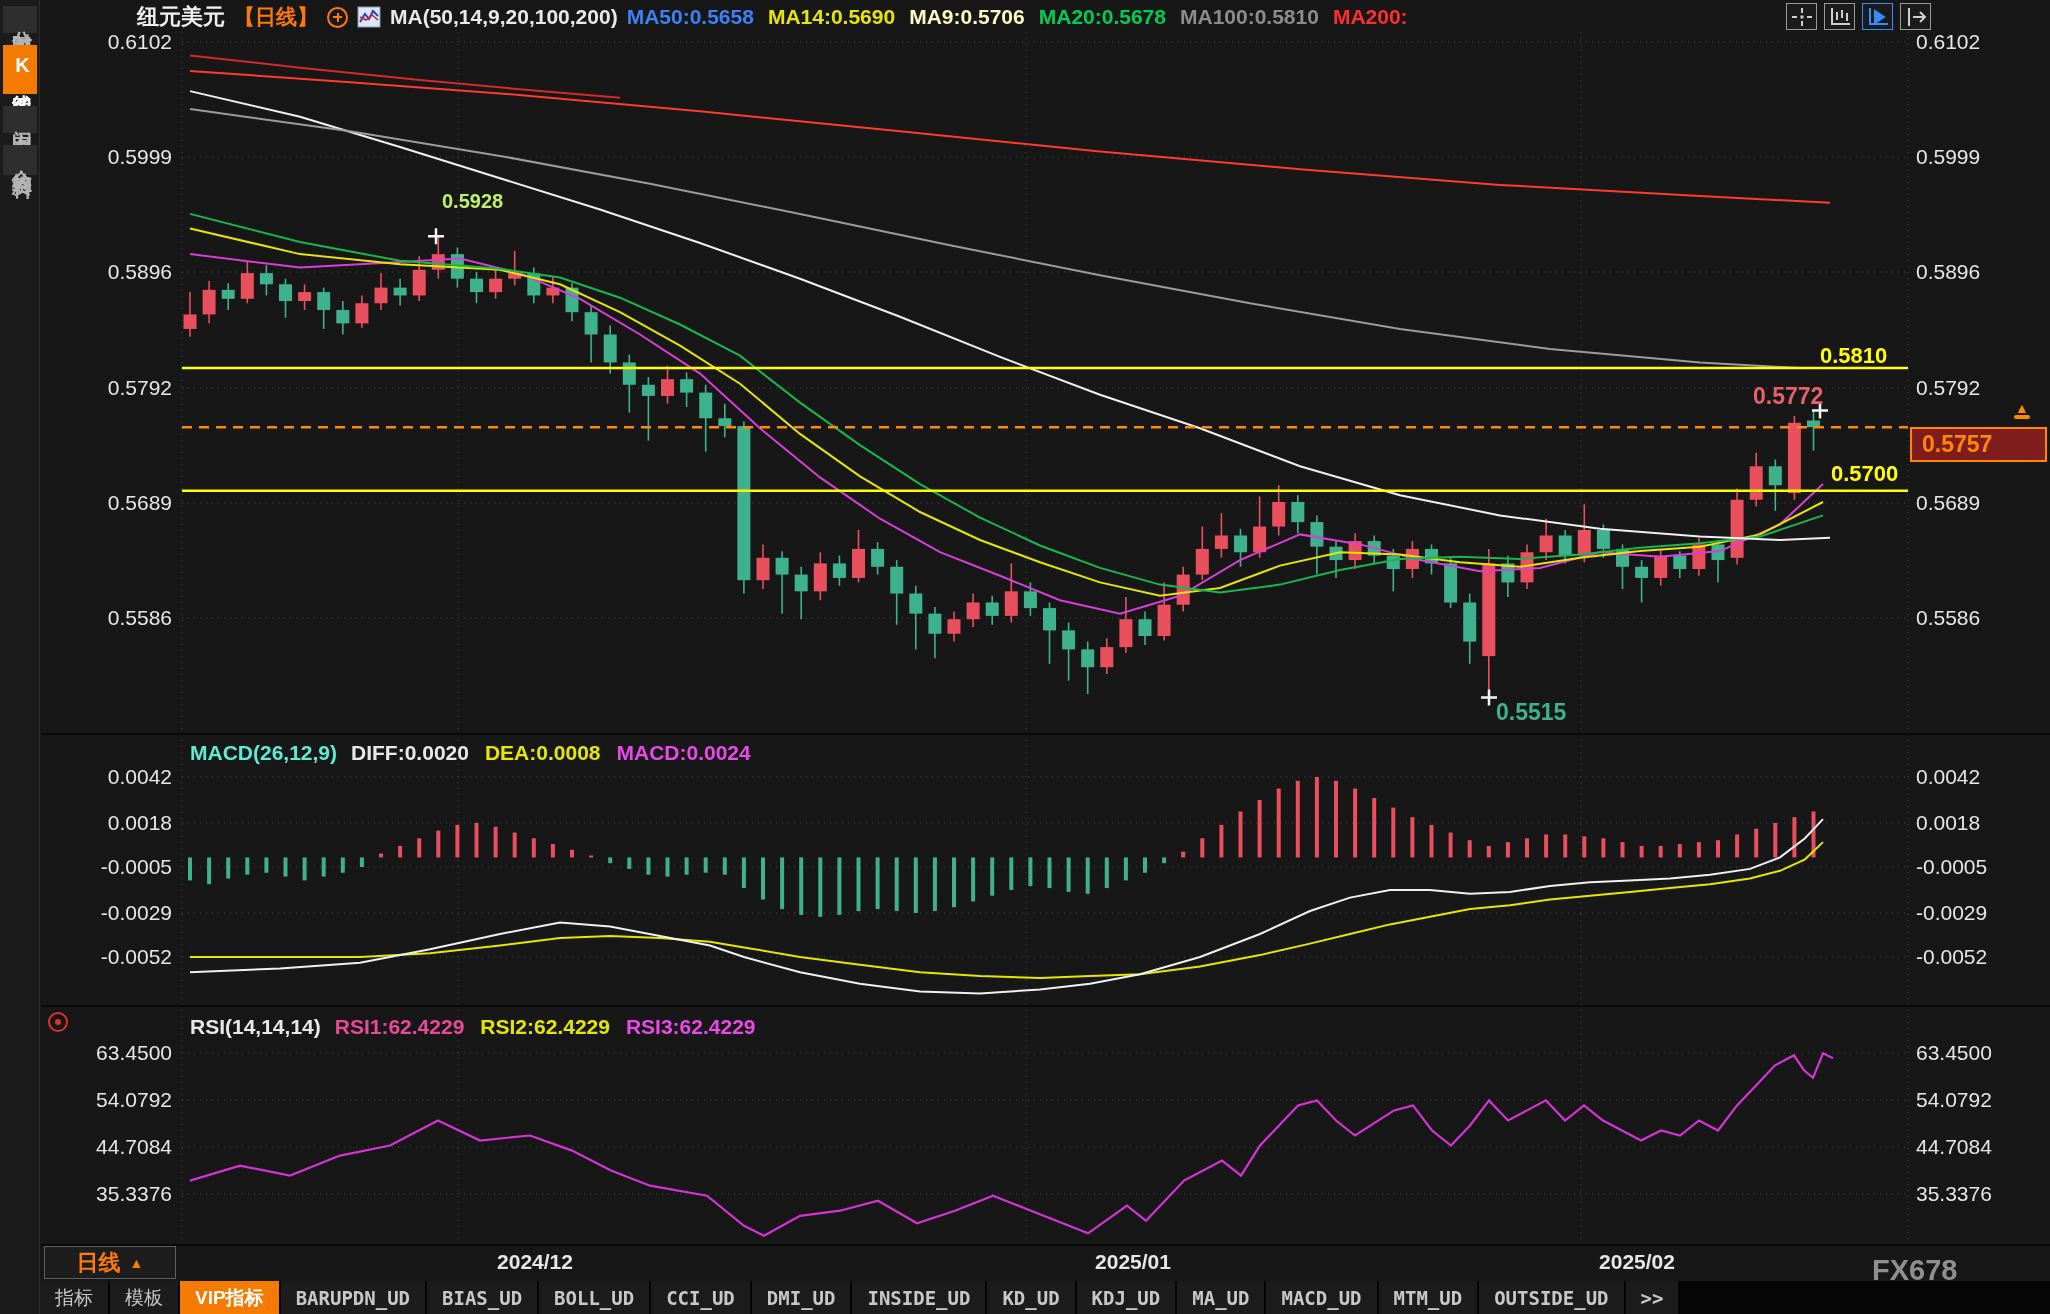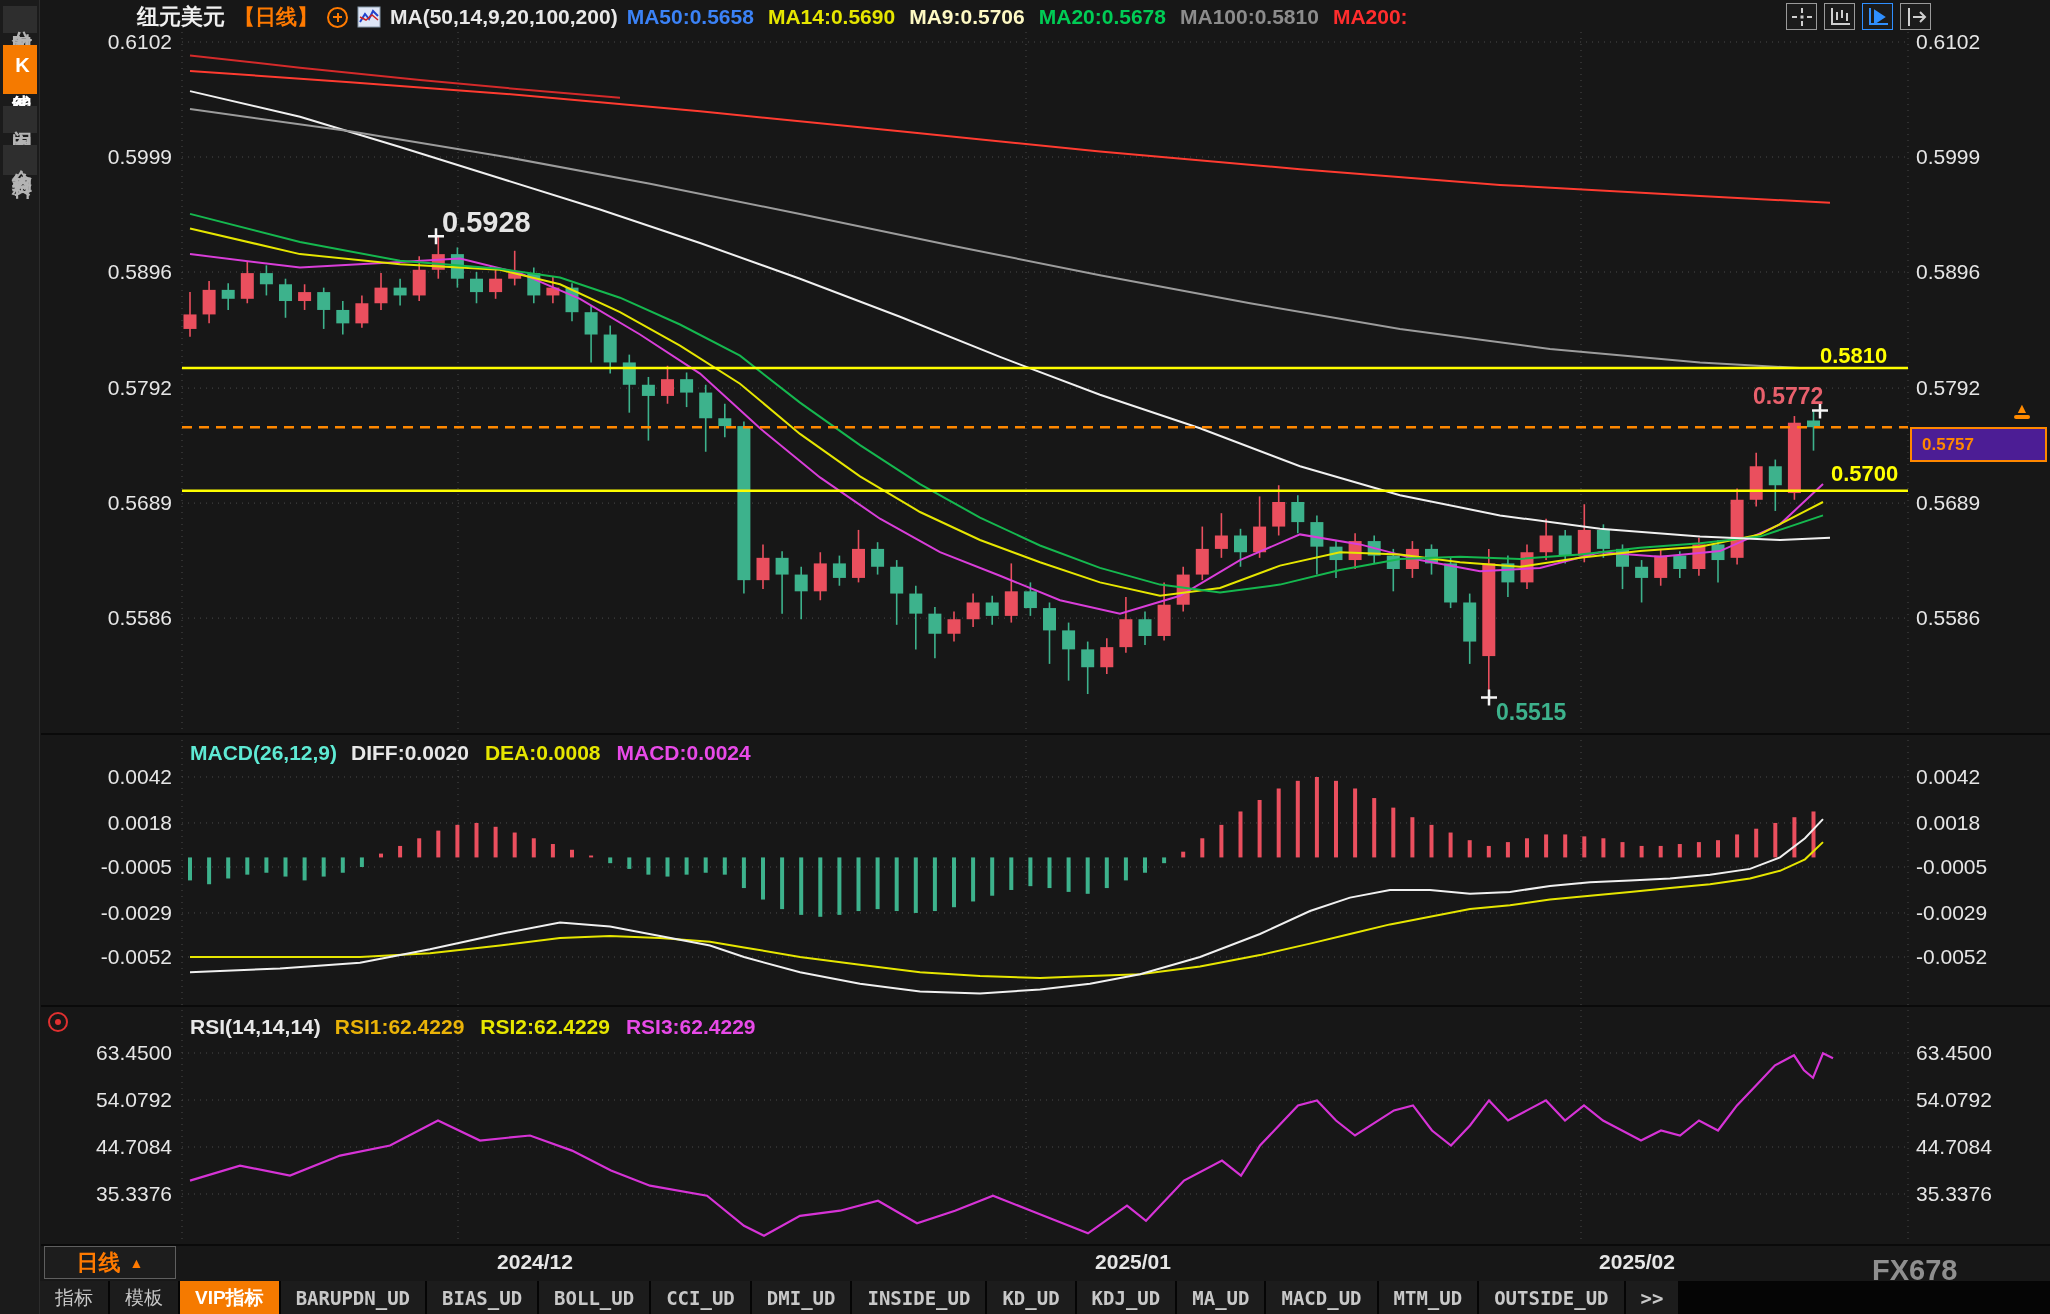--- a/index.html
+++ b/index.html
@@ -42,21 +42,21 @@
               border:1px solid #5f5f5f;background:#1d1d1d;color:#ff7a00;font-size:22px;font-weight:700;
               display:flex;align-items:center;justify-content:center;gap:9px;cursor:pointer}
   #period-btn .arrow-up{font-size:14px}
   #tabbar{position:absolute;left:40px;right:0;bottom:0;height:33px;background:#050505;z-index:5;
           display:flex;gap:2px;align-items:stretch;overflow:hidden}
   .tab{background:#1c1c1c;color:#c8c8c8;font-size:19px;display:flex;align-items:center;
        padding:0 15px;cursor:pointer;font-family:"Liberation Sans",sans-serif}
   .tab.mono{font-family:"DejaVu Sans Mono",monospace;font-weight:700}
   .tab.active{background:#f57a00;color:#fff;font-weight:700}
   #pricebox{position:absolute;left:1910px;top:427px;width:137px;height:35px;z-index:4;
-            border:2px solid #ff8800;background:#4c1d95;color:#ff8800;font-size:17px;font-weight:700;
+            border:2px solid #ff8800;background:#7f1d1d;color:#ff8800;font-size:23px;font-weight:700;
             display:flex;align-items:center;padding-left:10px}
   #price-arrow{position:absolute;left:2012px;top:403px;z-index:5;width:20px;text-align:center;
                color:#ff8a00;font-size:14px;line-height:11px;cursor:pointer}
   #price-arrow .bar{display:block;margin:1px auto 0;width:16px;height:4px;background:#ff8a00;border-radius:2px}
   #fx-watermark{position:absolute;left:1872px;top:1254px;z-index:4;color:#8f8f8f;font-size:29px;font-weight:700}
   #rsi-target{position:absolute;left:48px;top:1012px;width:20px;height:20px;z-index:3;
               border:2px solid #e03030;border-radius:50%;display:flex;align-items:center;justify-content:center}
   #rsi-target i{width:6px;height:6px;background:#e03030;border-radius:50%}
   .mini-chart-icon{display:inline-flex}
 </style>
@@ -443,21 +443,21 @@
     <span style="color:#5eead4">MACD(26,12,9)</span>
     <span id="macd-readouts" style="display: inline-flex; gap: 16px;">
         <span style="color: rgb(232, 232, 232);">DIFF:0.0020</span>
         <span style="color: rgb(230, 230, 0);">DEA:0.0008</span>
         <span style="color: rgb(232, 74, 232);">MACD:0.0024</span>
       </span>
   </div>
   <div class="panel-hdr" style="top:1015px">
     <span style="color:#e8e8e8">RSI(14,14,14)</span>
     <span id="rsi-readouts" style="display: inline-flex; gap: 16px;">
-        <span style="color: #eab308;">RSI1:62.4229</span>
+        <span style="color: #ec4899;">RSI1:62.4229</span>
         <span style="color: rgb(230, 230, 0);">RSI2:62.4229</span>
         <span style="color: rgb(232, 74, 232);">RSI3:62.4229</span>
       </span>
   </div>
   <span id="rsi-target">
       <i></i>
     </span>
 
   <div id="pricebox">
     <span>0.5757</span>
@@ -515,19 +515,19 @@
       <span class="axlbl right" style="top: 1042px;">63.4500</span>
       <span class="axlbl left" style="top: 1089px;">54.0792</span>
       <span class="axlbl right" style="top: 1089px;">54.0792</span>
       <span class="axlbl left" style="top: 1136px;">44.7084</span>
       <span class="axlbl right" style="top: 1136px;">44.7084</span>
       <span class="axlbl left" style="top: 1183px;">35.3376</span>
       <span class="axlbl right" style="top: 1183px;">35.3376</span>
       <span class="monthlbl" style="left: 535px;">2024/12</span>
       <span class="monthlbl" style="left: 1093px; margin-left: 40px;">2025/01</span>
       <span class="monthlbl" style="left: 1637px;">2025/02</span>
-      <span class="ann" style="left: 442px; top: 206px; color: #e5e5e5; font-size: 29px;">0.5928</span>
+      <span class="ann" style="left: 442px; top: 190px; color: #bef264; font-size: 20px;">0.5928</span>
       <span class="ann" style="left: 1753px; top: 383px; color: rgb(232, 96, 108); font-size: 23px;">0.5772</span>
       <span class="ann" style="left: 1820px; top: 343px; color: rgb(255, 255, 0); font-size: 22px;">0.5810</span>
       <span class="ann" style="left: 1831px; top: 461px; color: rgb(255, 255, 0); font-size: 22px;">0.5700</span>
       <span class="ann" style="left: 1496px; top: 699px; color: rgb(61, 178, 140); font-size: 23px;">0.5515</span>
     </div>
 </div>
 
 </body></html>

